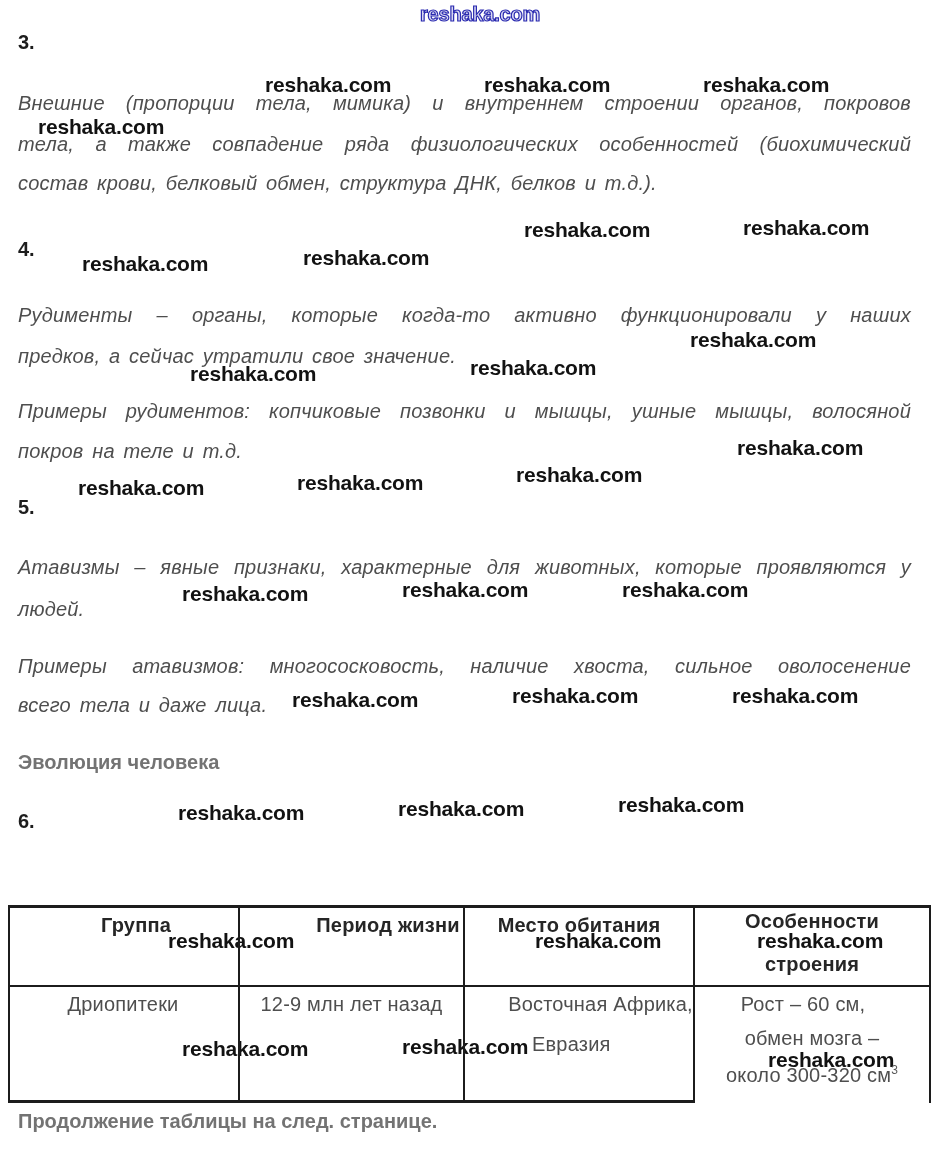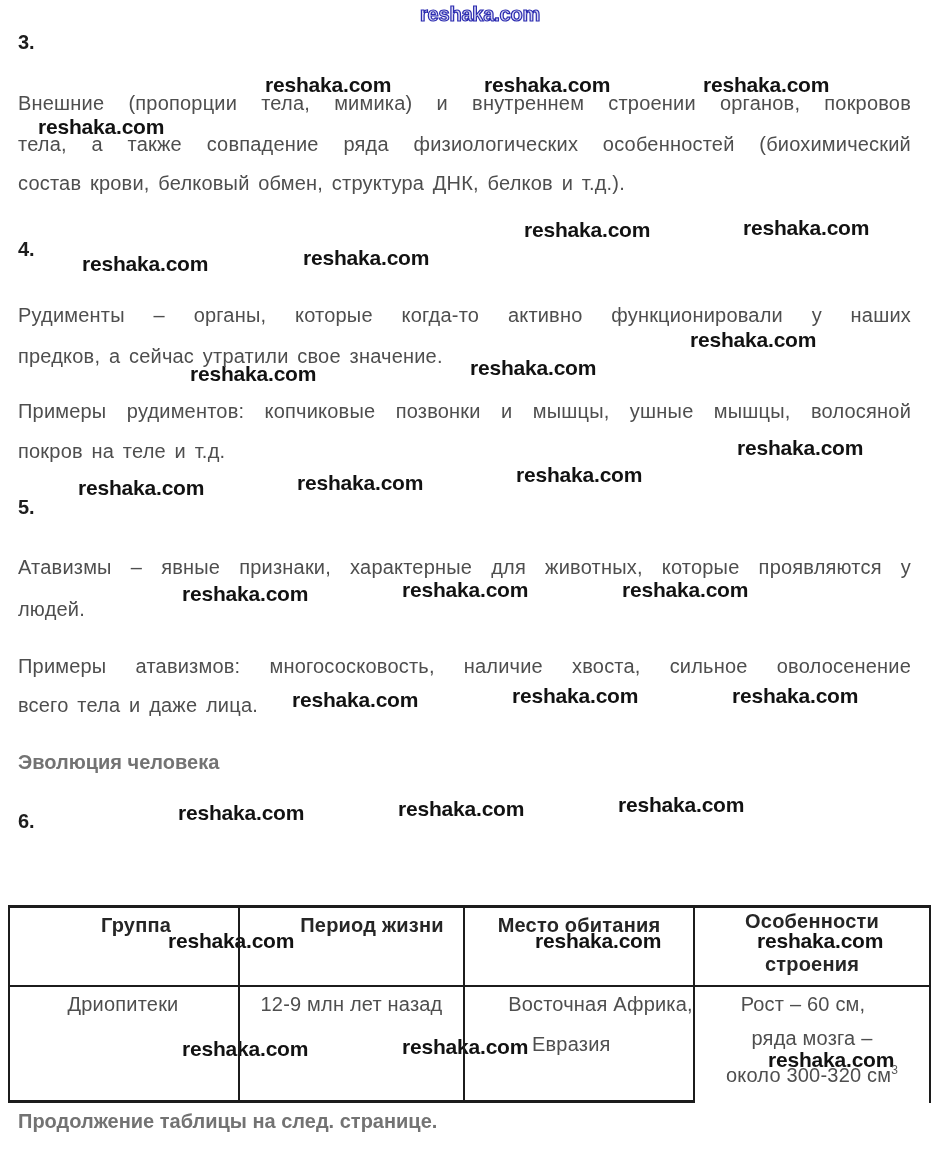--- a/index.html
+++ b/index.html
@@ -24,21 +24,21 @@
     font-weight:bold; font-size:20px; color:#1d1d1d;
   }
   .bheading {
     position:absolute; left:18px;
     font-weight:bold; font-size:20px; color:#737373;
   }
   
   .pline {
     position:absolute; left:18px; width:893px;
     font-size:20px; line-height:24px; color:#4e4e4e;
-    letter-spacing:0.2px; word-spacing:3px;
+    letter-spacing:0.2px; word-spacing:3px;font-style:italic;
   }
   .pline.just { text-align:justify; text-align-last:justify; }
   
   #dtable { position:absolute; left:8px; top:905px; width:923px; height:198px; }
   .tline { position:absolute; background:#1c1c1c; }
   .cell
   { position:absolute; text-align:center; }
   .th { font-weight:bold; font-size:20px; color:#262626; letter-spacing:0.2px; }
   .td { font-size:20px; color:#4e4e4e; letter-spacing:0.2px; }
   .sup { font-size:12px; vertical-align:super; color:#5a5a5a; }
@@ -107,25 +107,25 @@
   <div class="tline" style="left:0;   top:0;    width:923px; height:3px"></div>
   <div class="tline" style="left:0;   top:80px; width:923px; height:2px"></div>
   <div class="tline" style="left:0;   top:195px;width:687px; height:3px"></div>
   <div class="tline" style="left:0;   top:0;    width:2px;   height:198px"></div>
   <div class="tline" style="left:230px;top:0;   width:2px;   height:198px"></div>
   <div class="tline" style="left:455px;top:0;   width:2px;   height:198px"></div>
   <div class="tline" style="left:685px;top:0;   width:2px;   height:198px"></div>
   <div class="tline" style="left:921px;top:0;   width:2px;   height:198px"></div>
 
   <div class="cell th" style="left:0;   top:9px;  width:256px">Группа</div>
-  <div class="cell th" style="left:232px;top:9px; width:264px">Период жизни</div>
+  <div class="cell th" style="left:248px;top:9px; width:264px">Период жизни</div>
   <div class="cell th" style="left:457px;top:9px; width:228px">Место обитания</div>
   <div class="cell th" style="left:687px;top:5px; width:234px">Особенности</div>
   <div class="cell th" style="left:687px;top:48px;width:234px">строения</div>
 
   <div class="cell td" style="left:0;   top:88px; width:230px">Дриопитеки</div>
   <div class="cell td" style="left:232px;top:88px;width:223px">12-9 млн лет назад</div>
   <div class="cell td" style="left:457px;top:88px;width:271px">Восточная Африка,</div>
   <div class="cell td" style="left:524px;top:128px;width:120px;text-align:left">Евразия</div>
   <div class="cell td" style="left:687px;top:88px; width:216px">Рост – 60 см,</div>
-  <div class="cell td" style="left:687px;top:122px;width:234px">ряда мозга –</div>
+  <div class="cell td" style="left:687px;top:122px;width:234px">обмен мозга –</div>
   <div class="cell td" style="left:687px;top:158px;width:234px"><span>около 300-320 см</span><sup class="sup">3</sup></div>
 </div>
 
 </body></html>

